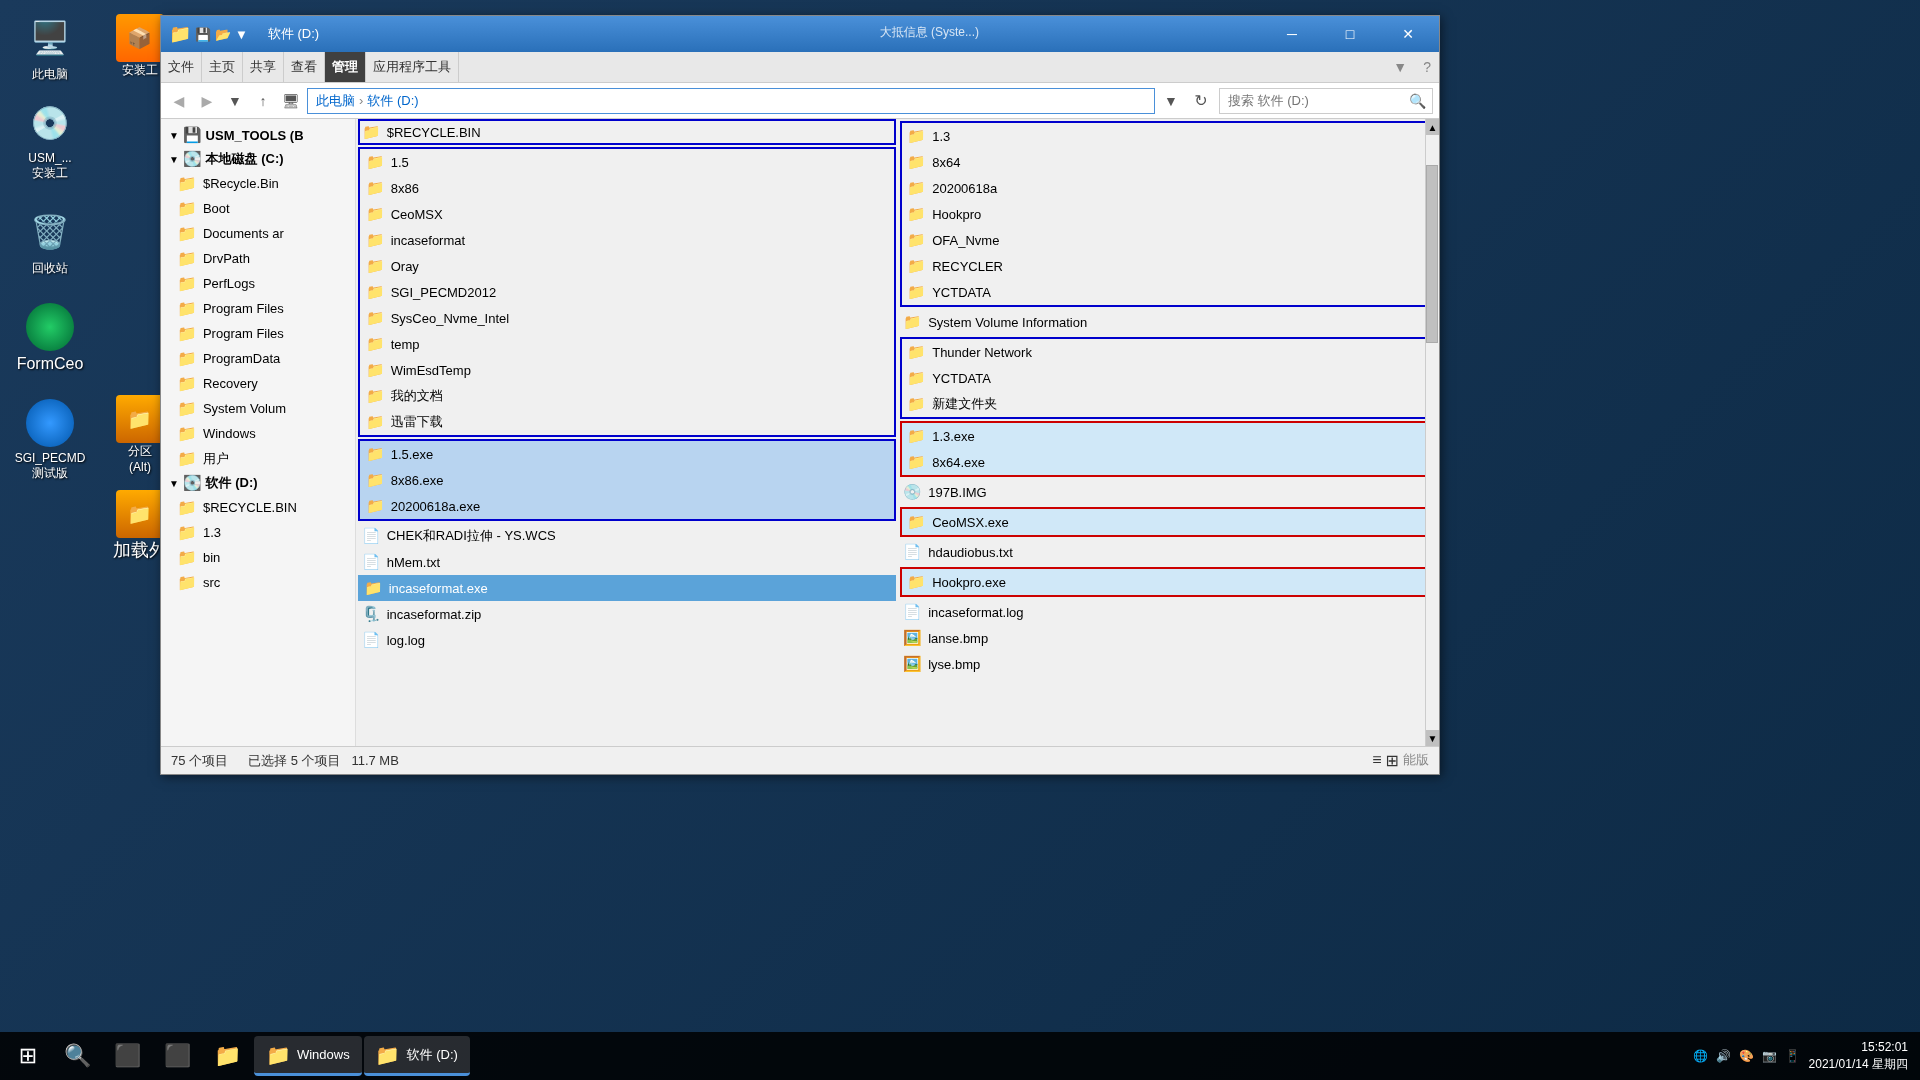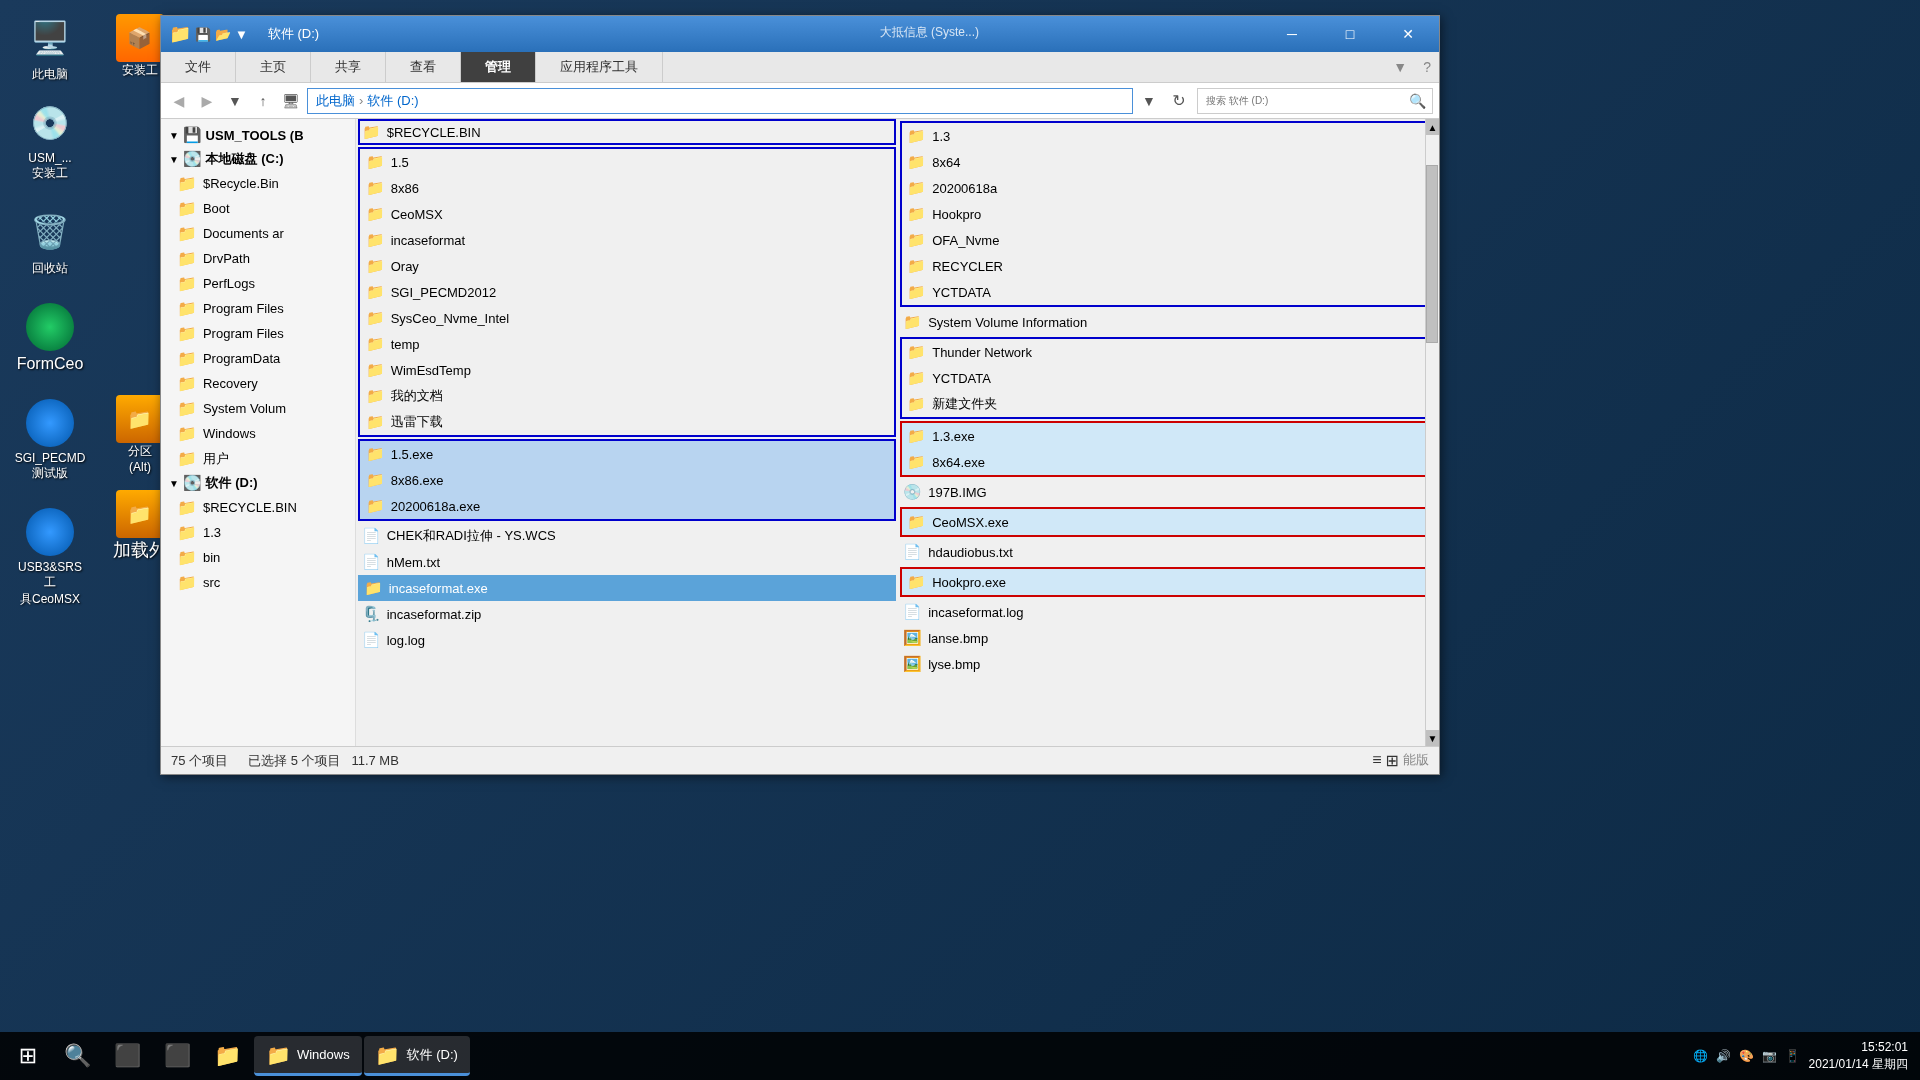--- a/index.html
+++ b/index.html
@@ -98,21 +98,21 @@
       background: #f5f5f5;
       border-bottom: 1px solid #ccc;
       flex-shrink: 0;
     }
     .ribbon-tabs {
       display: flex;
       height: 30px;
       background: #e8e8e8;
     }
     .ribbon-tab {
-      padding: 0 24px;
+      padding: 0 7px;
       display: flex;
       align-items: center;
       font-size: 13px;
       cursor: pointer;
       border-right: 1px solid #ccc;
       background: #e8e8e8;
       color: #333;
     }
     .ribbon-tab.active {
       background: #4a90d9;
@@ -367,24 +367,20 @@
       <div class="icon-img">🗑️</div>
       <span style="font-size:12px;color:white;text-shadow:1px 1px 2px black;">回收站</span>
     </div>
     <div class="desktop-icon" style="margin-top:10px;">
       <div class="icon-img" style="background:radial-gradient(circle,#22cc66,#006633);border-radius:50%;width:48px;height:48px;"></div>
       <span style="font-size:16px;color:white;text-shadow:1px 1px 2px black;">FormCeo</span>
     </div>
     <div class="desktop-icon" style="margin-top:10px;">
       <div class="icon-img" style="background:radial-gradient(circle,#3399ff,#0055aa);border-radius:50%;width:48px;height:48px;"></div>
       <span style="font-size:12px;color:white;text-shadow:1px 1px 2px black;text-align:center;">SGI_PECMD<br>测试版</span>
-    </div>
-    <div class="desktop-icon" style="margin-top:10px;">
-      <div class="icon-img" style="background:radial-gradient(circle,#3399ff,#0055aa);border-radius:50%;width:48px;height:48px;"></div>
-      <span style="font-size:12px;color:white;text-shadow:1px 1px 2px black;text-align:center;">USB3&amp;SRS工<br>具CeoMSX</span>
     </div>
   </div>
 
   <div style="position:absolute;top:10px;left:100px;display:flex;flex-direction:column;gap:8px;">
     <div class="desktop-icon">
       <div style="width:48px;height:48px;background:linear-gradient(#ff9900,#ff6600);display:flex;align-items:center;justify-content:center;font-size:20px;color:white;border-radius:4px;">📦</div>
       <span style="font-size:12px;color:white;text-shadow:1px 1px 2px black;">安装工</span>
     </div>
     <div class="desktop-icon" style="margin-top:300px;">
       <div style="width:48px;height:48px;background:linear-gradient(#ffaa00,#cc6600);display:flex;align-items:center;justify-content:center;font-size:20px;border-radius:4px;">📁</div>
@@ -433,21 +429,21 @@
       <button class="nav-btn">↑</button>
       <button class="nav-btn">🖥</button>
       <div class="address-path">
         <span style="cursor:pointer;color:#0066cc;">此电脑</span>
         <span class="path-sep">›</span>
         <span style="cursor:pointer;color:#0066cc;">软件 (D:)</span>
       </div>
       <button class="nav-btn">▼</button>
       <div class="refresh-btn">↻</div>
       <div class="search-icon-wrap">
-        <input type="text" placeholder="搜索 软件 (D:)" style="width: 236px; height: 26px; border: 1px solid rgb(204, 204, 204); padding: 12px 8px; font-size: 10px;">
+        <input type="text" placeholder="搜索 软件 (D:)" style="width: 214px; height: 26px; border: 1px solid rgb(204, 204, 204); padding: 12px 8px; font-size: 13px;">
         <span style="position:absolute;right:6px;color:#888;">🔍</span>
       </div>
     </div>
 
     <div class="main-area">
 
       <div class="sidebar">
         <div class="sidebar-group">
           <span class="arrow">▼</span>
           <span style="margin-right:4px;font-size:15px;">💾</span>

